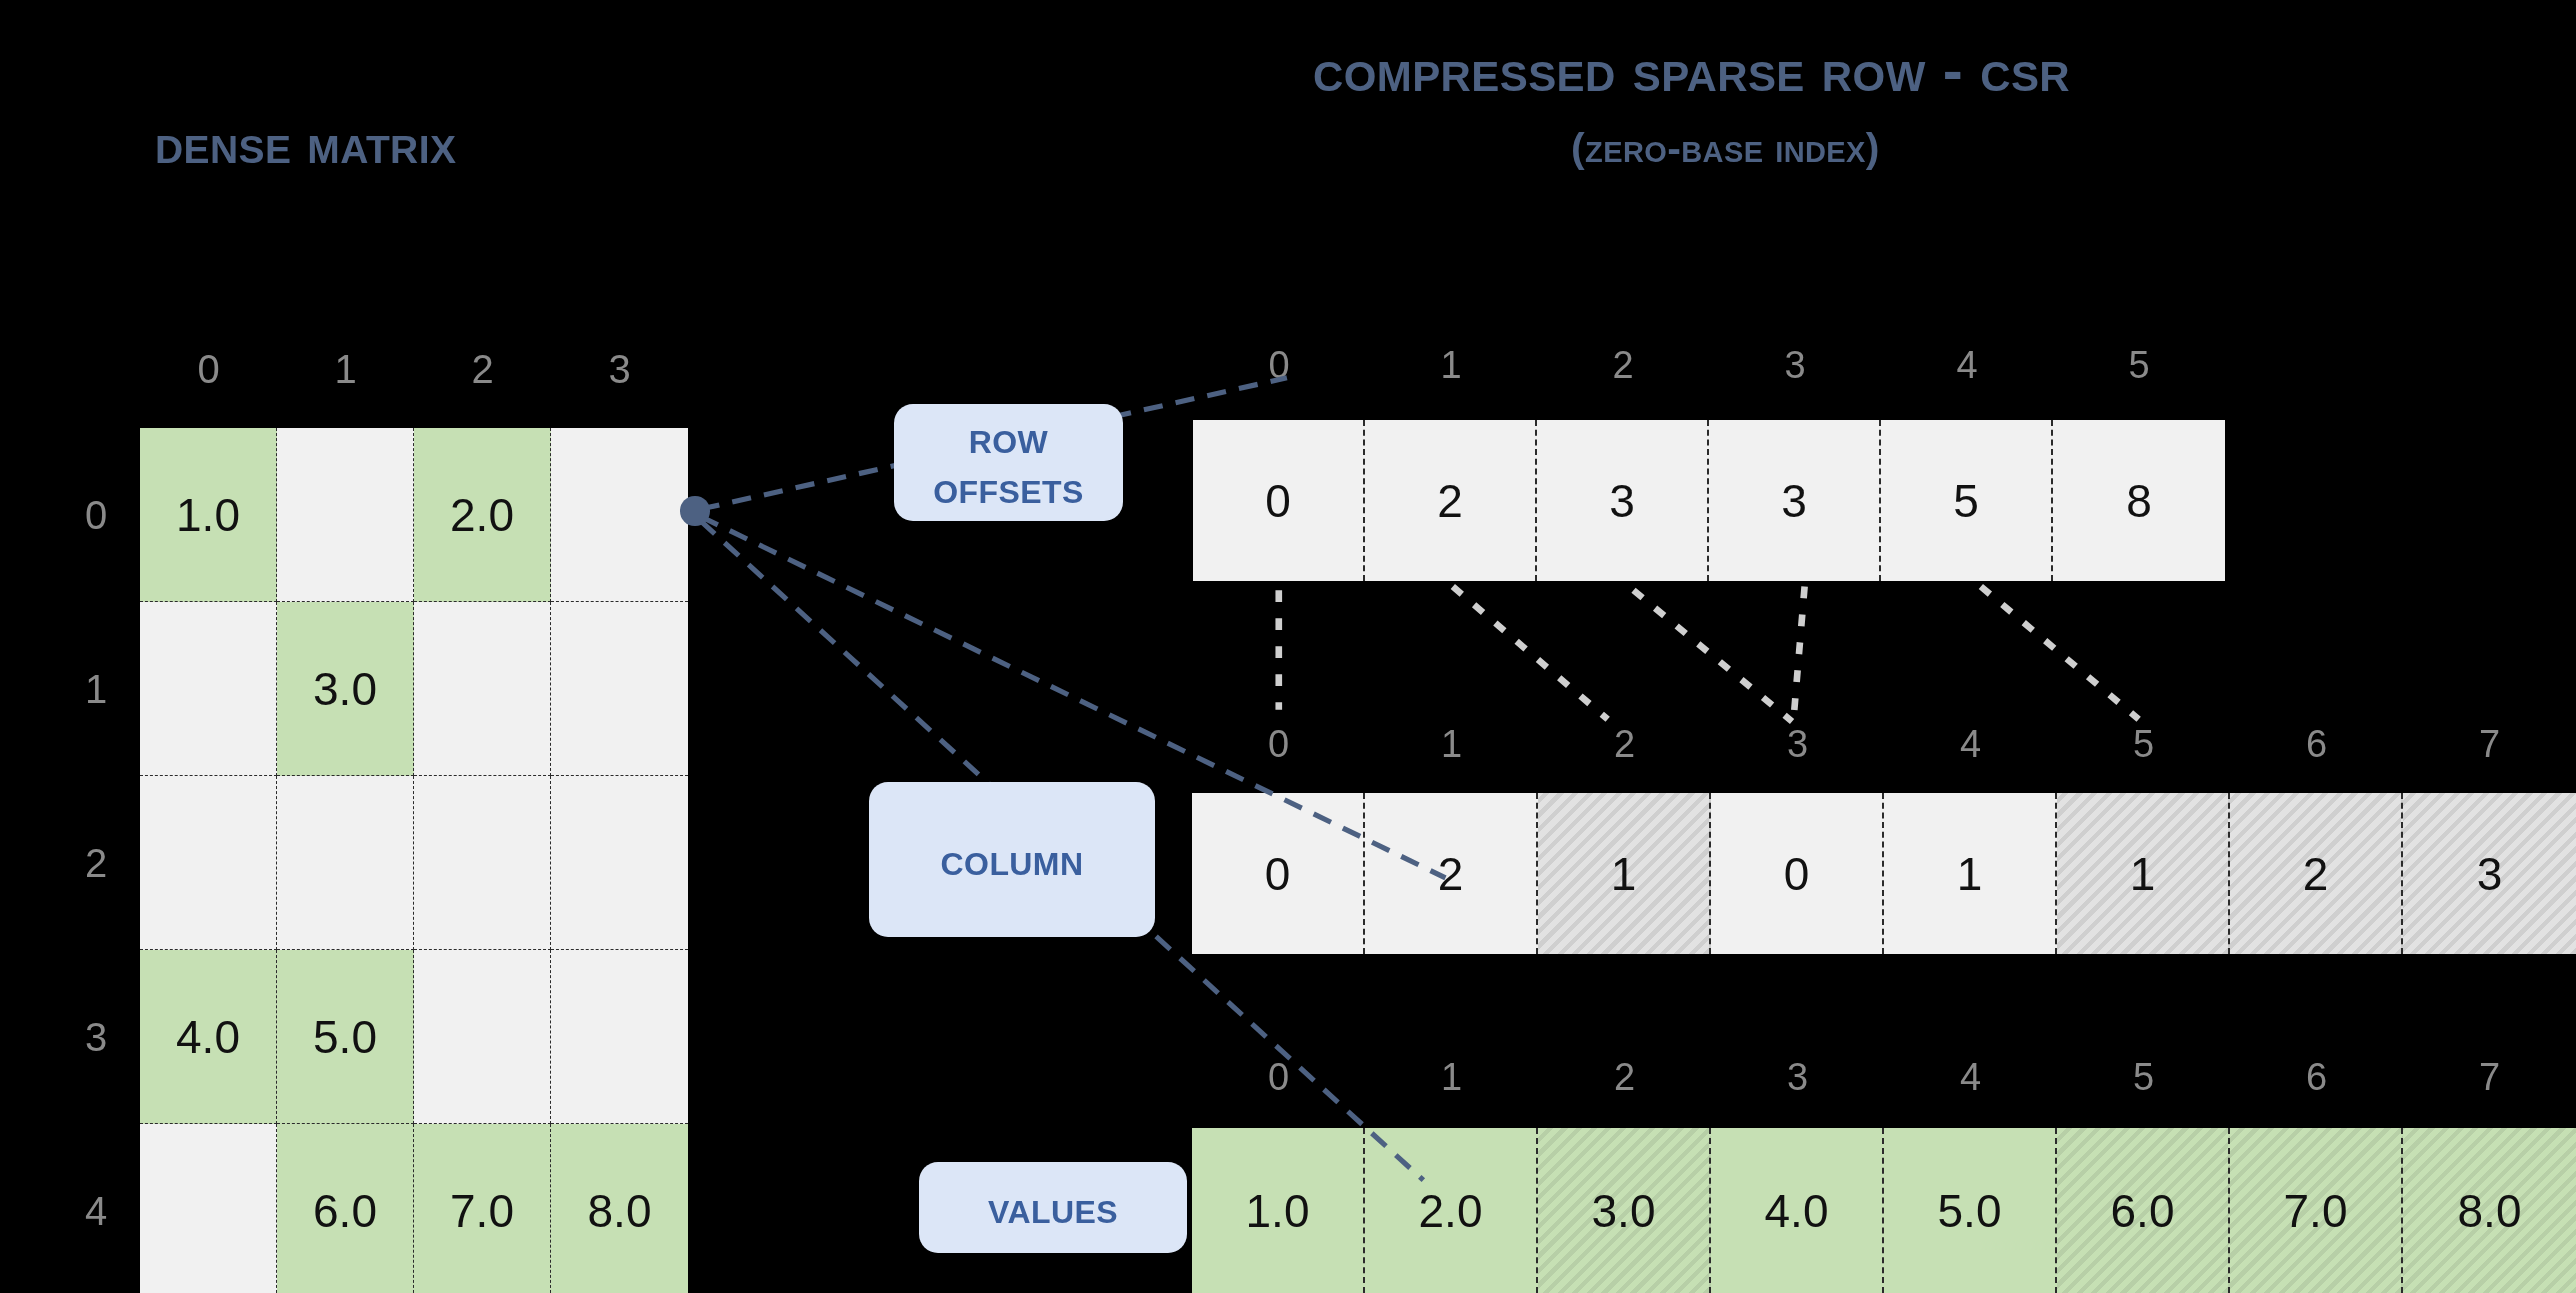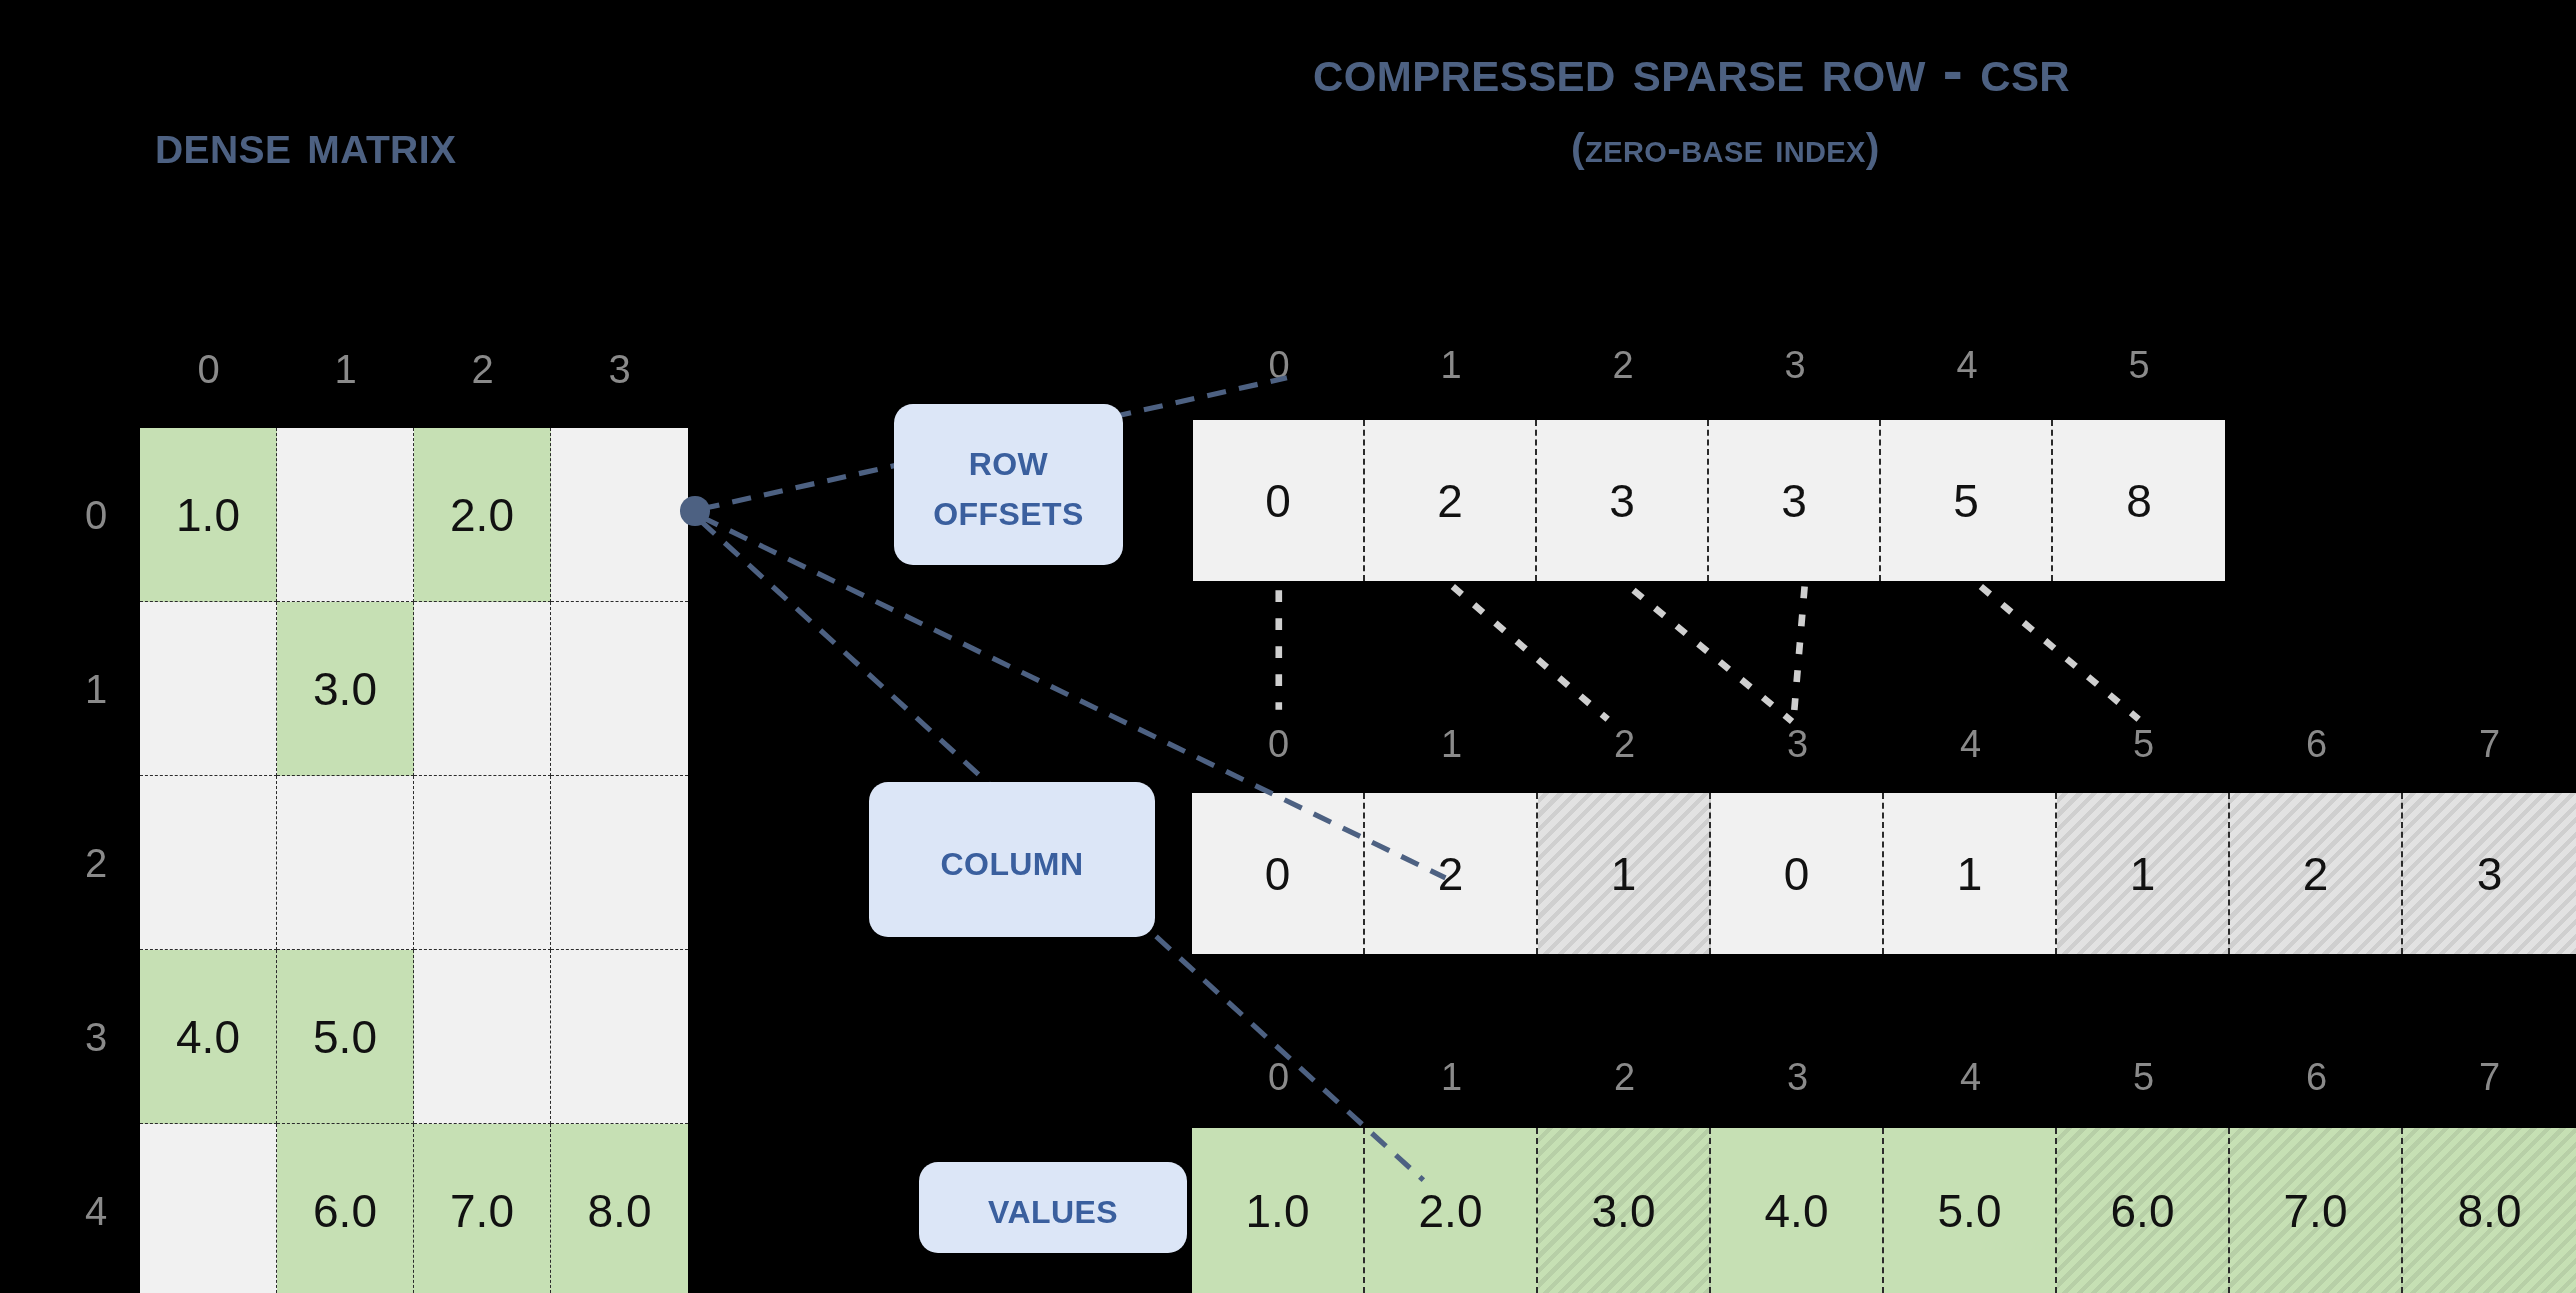--- a/index.html
+++ b/index.html
@@ -41,21 +41,21 @@
   }
 
   
   .pill{
     position:absolute;background:#dce6f7;border-radius:19px;
     color:#3a5f9e;font-weight:bold;text-align:center;
     font-variant:small-caps;text-transform:lowercase;
     display:flex;flex-direction:column;justify-content:center;
     line-height:1.08;letter-spacing:0.4px;z-index:5;
   }
-  #pill-row-offsets{left:894px;top:404px;width:229px;height:161px;font-size:46px;}
+  #pill-row-offsets{left:894px;top:404px;width:229px;height:117px;font-size:46px;}
   #pill-col-indices{left:869px;top:782px;width:286px;height:155px;font-size:46px;}
   #pill-values{left:878px;top:1162px;width:268px;height:91px;font-size:46px;margin-left:41px;}
 
   
   .idx-row{position:absolute;display:flex;}
   .idx-row .idx{text-align:center;color:#8a8a8a;font-size:38px;}
   .arr{position:absolute;display:flex;}
   .acell{
     box-sizing:border-box;height:161px;
     display:flex;align-items:center;justify-content:center;

